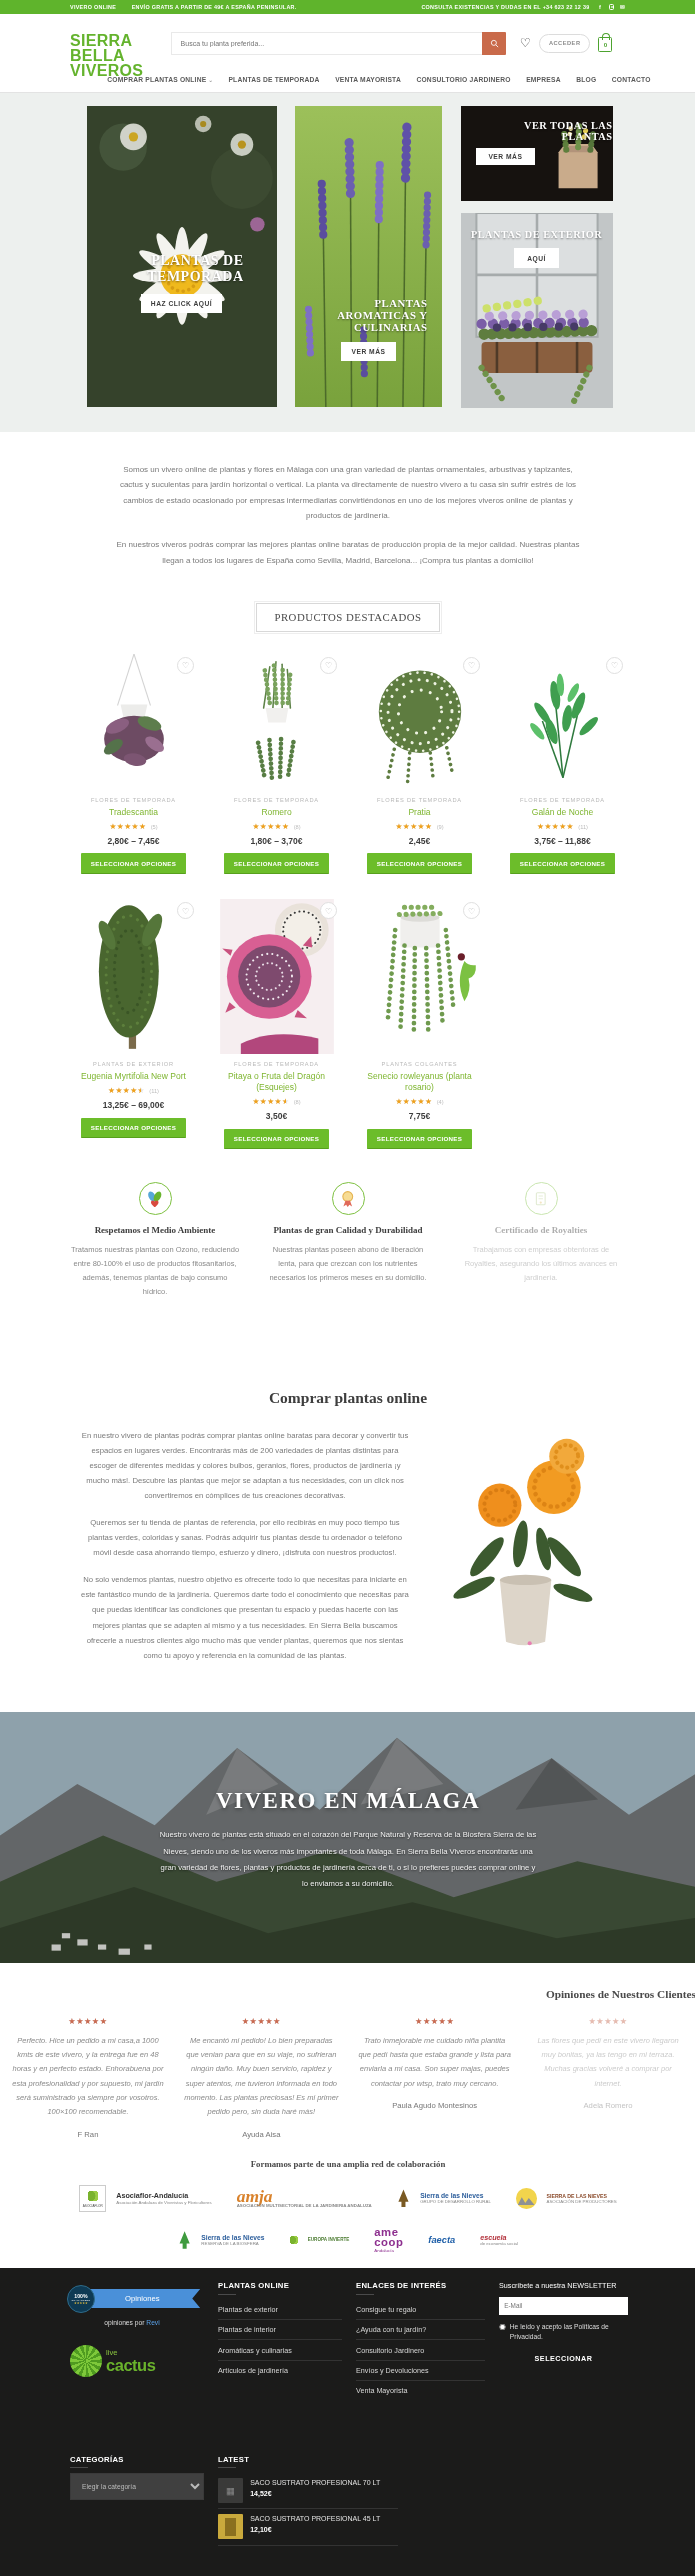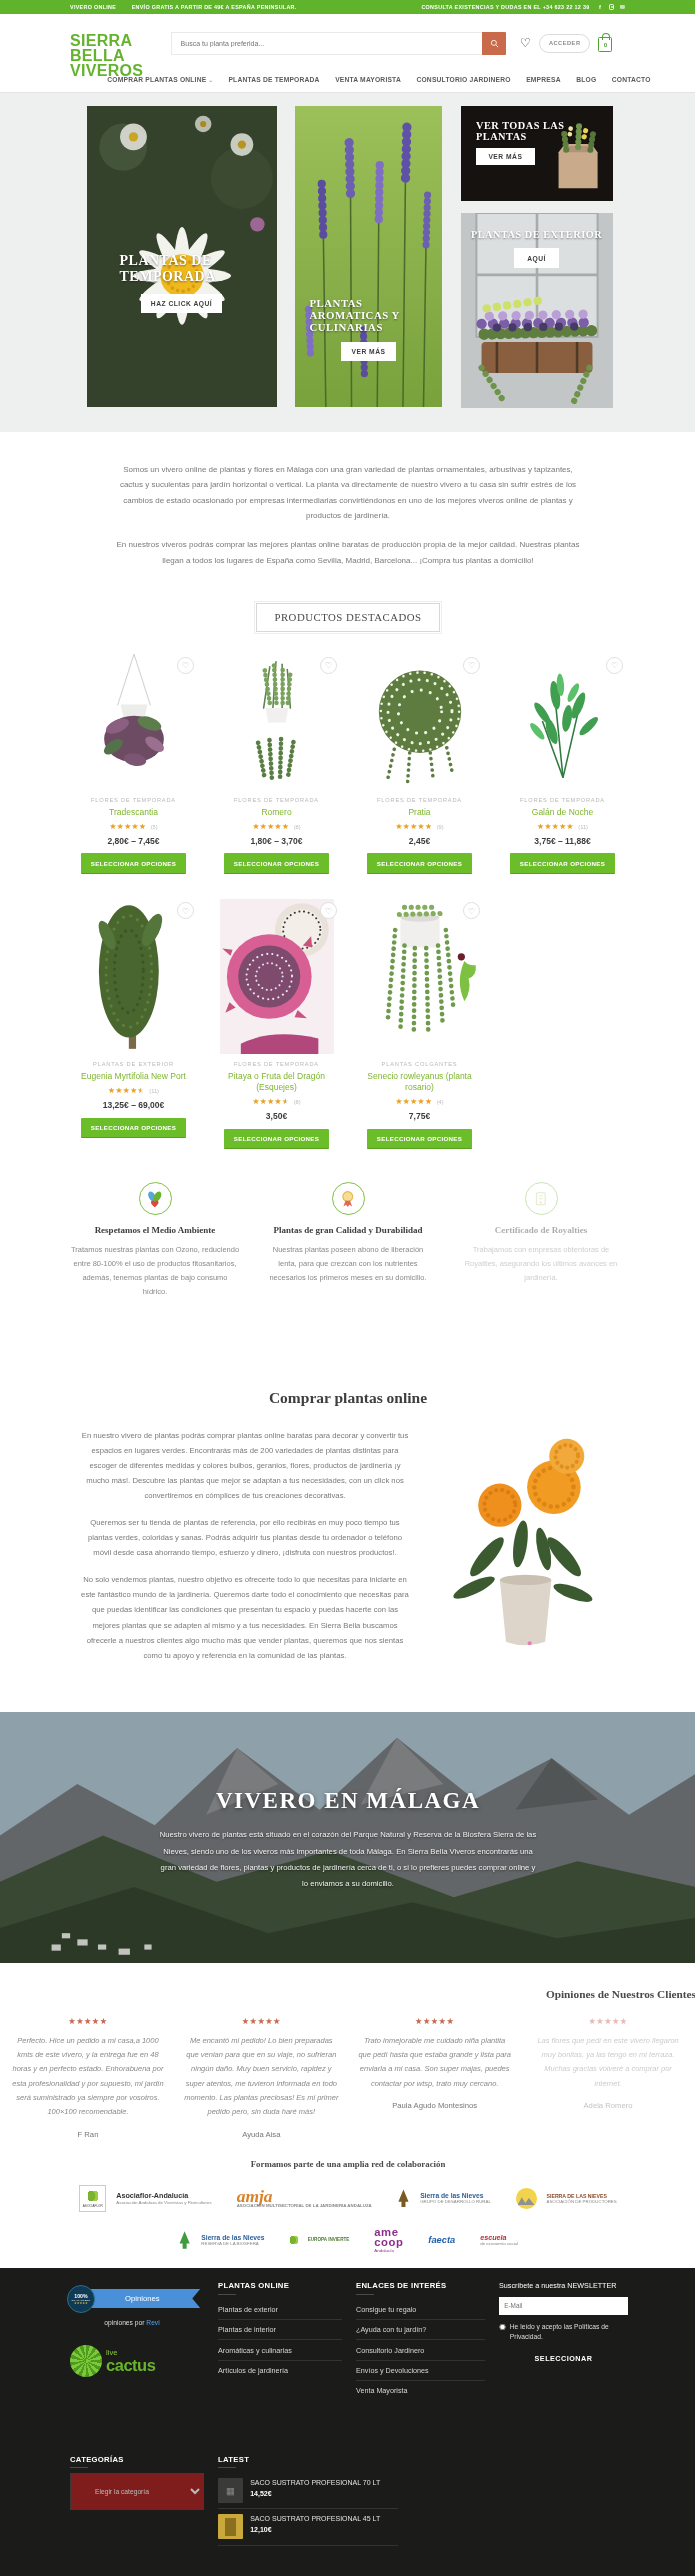--- a/index.html
+++ b/index.html
@@ -38,21 +38,21 @@
   
   .hero { background:#edf0ee; padding:13.4px 0 24px; }
   .hero-grid { width:523px; margin:0 auto; display:grid; grid-template-columns:190px 147px 152px; gap:0 18.5px; }
   .tile { position:relative; overflow:hidden; }
   .tile svg { position:absolute; inset:0; width:100%; height:100%; }
   .tile-main { height:301px; }
   .tile-col { display:flex; flex-direction:column; gap:11.3px; }
   .tile-sm { height:95px; }
   .tile-lg { height:195px; }
   .tile-overlay { position:absolute; inset:0; display:flex; flex-direction:column; align-items:center; z-index:3; }
-  .tile-title { font-family:"Liberation Serif", serif; font-weight:bold; color:#fff; text-align:left; text-shadow:0 0.5px 2.1px rgba(0,0,0,.45); letter-spacing:0.5px; }
+  .tile-title { font-family:"Liberation Serif", serif; font-weight:bold; color:#fff; text-align:right; text-shadow:0 0.5px 2.1px rgba(0,0,0,.45); letter-spacing:0.5px; }
   .tile-btn { background:#fff; color:#3c3c3c; border:none; font-size:6.7px; font-weight:bold; letter-spacing:0.5px; padding:6.2px 10.3px; margin-top:8.2px; cursor:pointer; font-family:"Liberation Sans",sans-serif; }
   .ov-center { justify-content:flex-start; }
 
   
   .intro { padding-top:30px; text-align:center; }
   .intro h1 { font-family:"Liberation Serif", serif; font-size:16.5px; color:#3e3e3e; font-weight:bold; margin-bottom:14.4px; }
   .intro p { width:474px; margin:0 auto 13.4px; font-size:8px; line-height:1.95; color:#7a7a7a; }
   .featured-label { display:inline-block; margin-top:20.6px; border:0.5px solid #d8d8d8; outline:0.5px solid #eee; outline-offset:1.5px; padding:7.7px 17.5px; font-family:"Liberation Serif", serif; font-size:10.8px; color:#4a4a4a; letter-spacing:0.5px; }
 
   
@@ -144,21 +144,21 @@
   .lcactus { margin-top:19.6px; display:flex; align-items:center; gap:4.1px; }
   .lc-spiral { width:32px; height:32px; border-radius:50%; background:repeating-conic-gradient(#4f9b20 0 14deg, #7ec93a 14deg 28deg); }
   .lc-text .l1 { color:#8bc53f; font-size:7.7px; line-height:1; }
   .lc-text .l2 { color:#6ab32c; font-size:16.5px; font-weight:bold; line-height:1; letter-spacing:-0.5px;}
   .nl-title { color:#fff; font-size:7.2px; margin-bottom:6.2px; }
   .nl-input { width:100%; height:18.5px; background:#fff; border:none; padding:0 5.2px; font-size:6.4px; color:#555; }
   .nl-check { display:flex; gap:4.1px; margin-top:7.2px; font-size:6.7px; color:#ddd; line-height:1.5; }
   .nl-check input { width:6.7px; height:6.7px; margin-top:1.5px; }
   .nl-btn { display:block; margin:11.3px auto 0; background:none; border:none; color:#fff; font-size:7.2px; font-weight:bold; letter-spacing:0.5px; cursor:pointer; }
   .f-wrap2 { width:556px; margin:54px auto 0; display:grid; grid-template-columns:134px 180px; gap:0 14px; }
-  .cat-select { width:100%; height:37px; background:#7f1d1d; color:#bbb; border:0.5px solid #3a3a3a; font-size:6.7px; padding:0 20px; }
+  .cat-select { width:100%; height:27px; background:#404040; color:#bbb; border:0.5px solid #3a3a3a; font-size:6.7px; padding:0 7px; }
   .latest-item { display:flex; gap:7.2px; padding:5.2px 0; border-bottom:0.5px solid #333; align-items:flex-start;}
   .latest-item:last-child { border-bottom:none; }
   .lthumb { width:25px; height:25px; flex:none; border-radius:1px; display:flex; align-items:center; justify-content:center; font-size:9.3px; color:#888;}
   .lt-gray { background:#3a3a39; } .lt-bag { background:#c9a93c; position:relative;} .lt-bag:after{content:""; position:absolute; inset:3.1px 7.2px; background:#8a6f1f;}
   .lt-name { font-size:7px; color:#e2e2e2; line-height:1.35; }
   .lt-price { font-size:7px; color:#fff; font-weight:bold; margin-top:2.1px; }
 </style>
 </head>
 <body>
 

